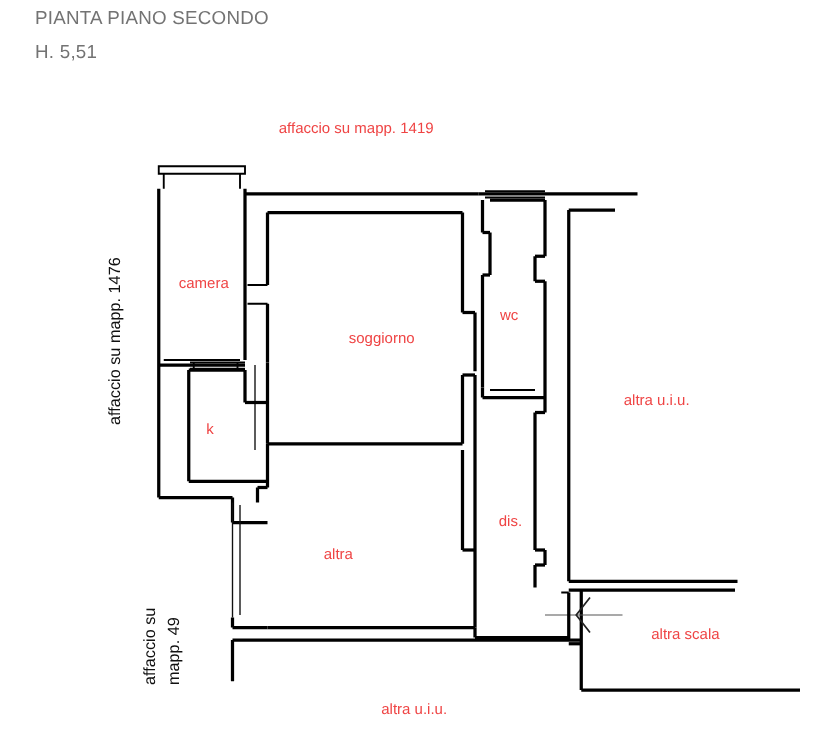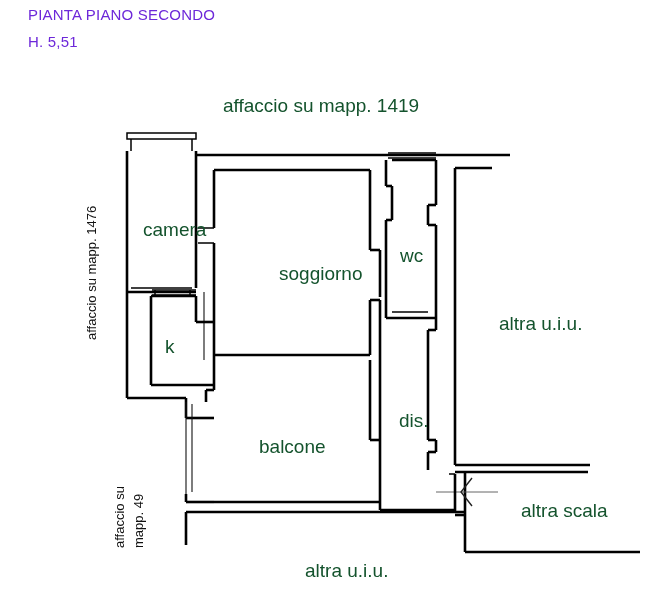--- a/index.html
+++ b/index.html
@@ -18,30 +18,30 @@
   #plan-root {
     position: absolute;
     left: 0; top: 0;
     width: 661px;
     height: 592px;
   }
   .hdr {
     position: absolute;
     font-size: 15px;
     letter-spacing: 0.2px;
-    color: #6d28d9;
+    color: #737373;
     white-space: nowrap;
   }
   #title-line1 { left: 28px; top: 6px; }
   #title-line2 { left: 28px; top: 33px; }
 
   .plan-label {
     position: absolute;
-    font-size: 19px;
-    color: #14532d;
+    font-size: 12px;
+    color: #ef4444;
     white-space: nowrap;
   }
 
   .rot-label {
     position: absolute;
     font-size: 13px;
     color: #111111;
     white-space: nowrap;
     transform-origin: 0 0;
     transform: rotate(-90deg);
@@ -209,19 +209,19 @@
 
 
   <div class="plan-label" style="left:143px; top:219px;">camera</div>
 
   <div class="plan-label" style="left:279px; top:263px;text-align:right;">soggiorno</div>
 
   <div class="plan-label" style="left:400px; top:245px;">wc</div>
 
   <div class="plan-label" style="left:165px; top:336px;">k</div>
 
-  <div class="plan-label" style="left:259px; top:436px;">balcone</div>
+  <div class="plan-label" style="left:259px; top:436px;">altra</div>
 
   <div class="plan-label" style="left:399px; top:410px;">dis.</div>
 
   <div class="plan-label" style="left:521px; top:500px;">altra scala</div>
 
 </div>
 
 </body></html>

